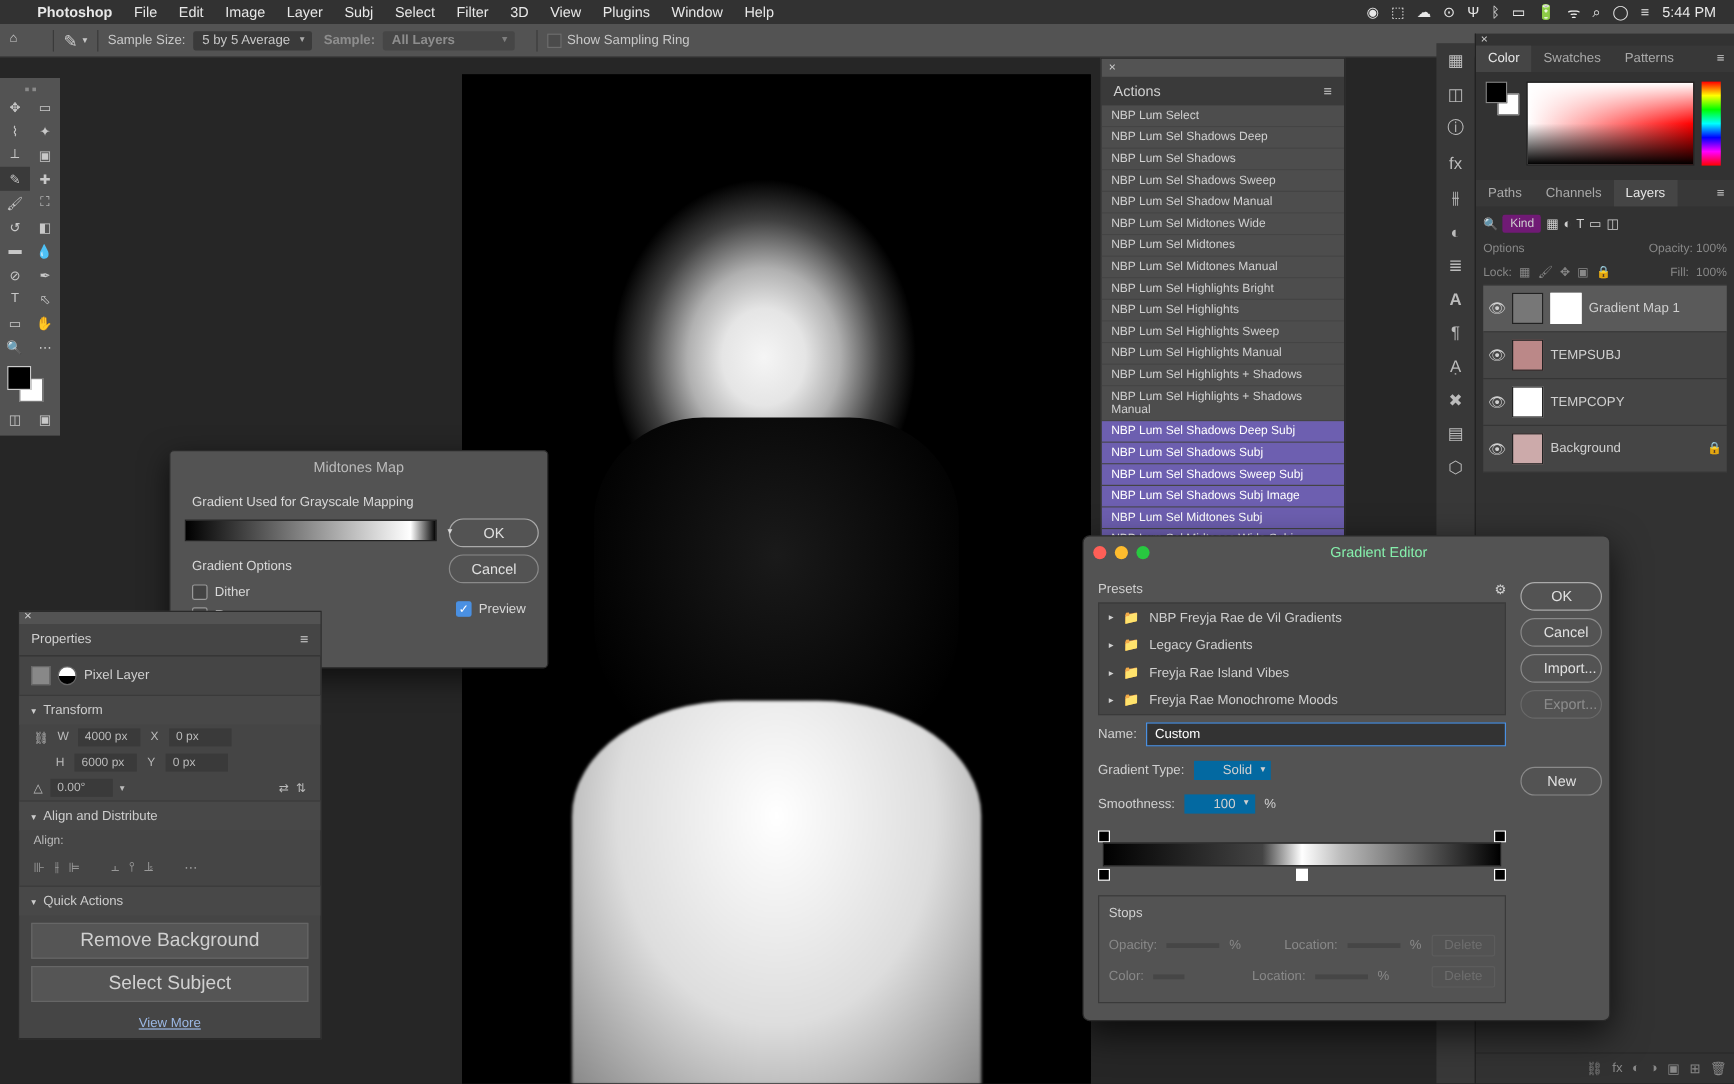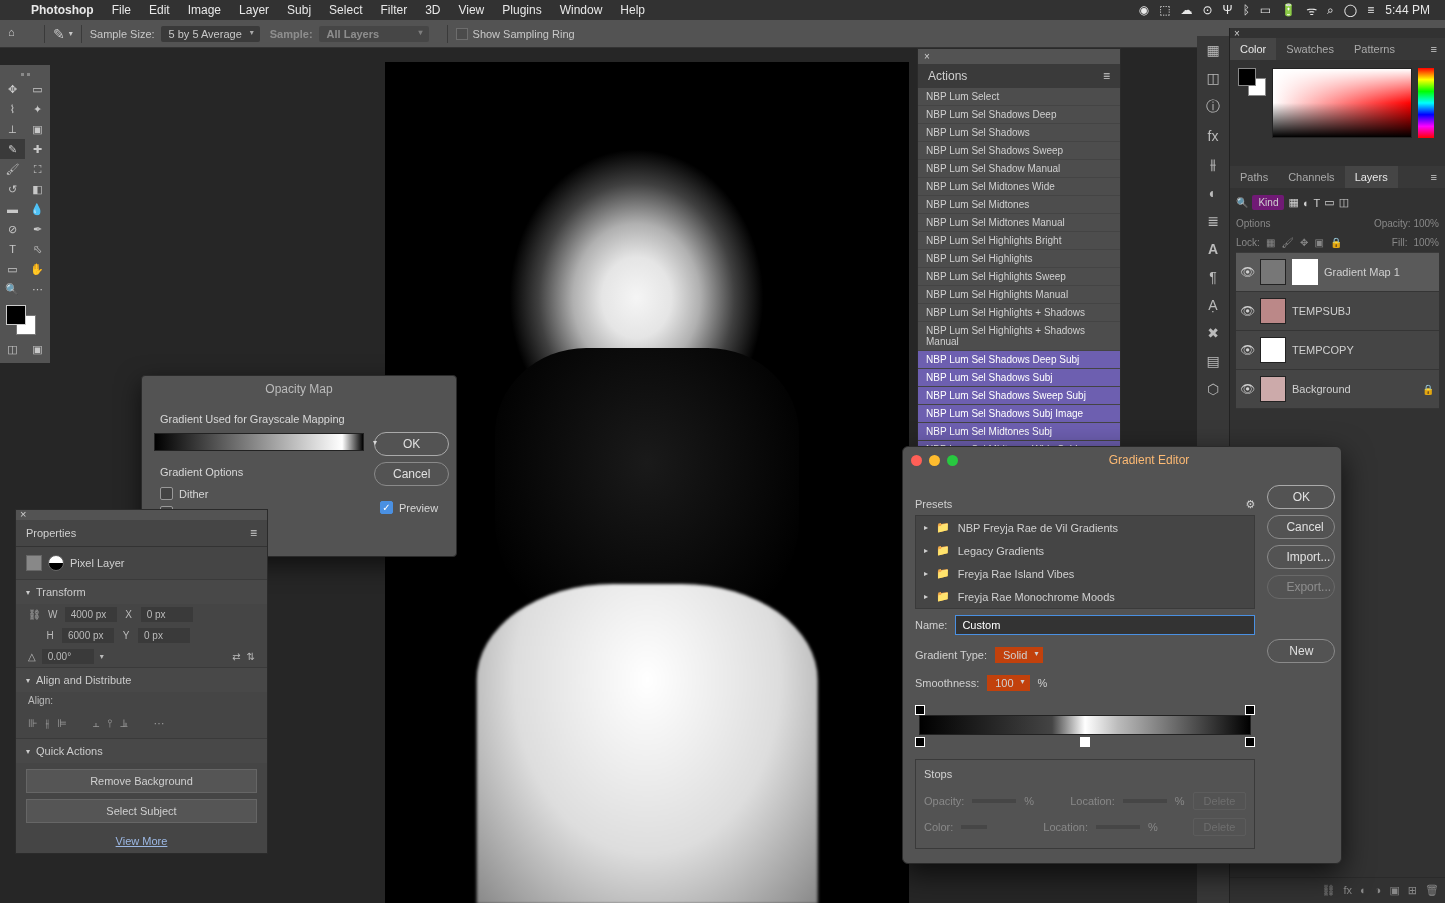--- a/index.html
+++ b/index.html
@@ -68,21 +68,21 @@
 .properties .tab { background: #454545; padding: 6px 10px; font-size: 11px; border-bottom: 1px solid #333; display: flex; align-items: center; justify-content: space-between; }
 .properties .burger { font-size: 12px; }
 .properties .row { padding: 8px 10px; display: flex; align-items: center; gap: 6px; }
 .properties .swatch { width: 16px; height: 16px; border: 1px solid #666; }
 .properties .section-h { padding: 6px 10px; font-size: 11px; color: #ccc; display: flex; align-items: center; gap: 6px; border-top: 1px solid #3a3a3a; background: #484848; }
 .properties .section-h::before { content: '▾'; font-size: 8px; }
 .properties .form-row { display: flex; align-items: center; gap: 6px; padding: 3px 12px; font-size: 10px; color: #bbb; }
 .properties .form-row .lbl { width: 12px; text-align: center; }
 .properties .form-row .val { background: #3a3a3a; padding: 2px 6px; min-width: 52px; }
 .properties .align-row { display: flex; gap: 8px; padding: 8px 12px; color: #999; }
-.properties .qa-btn { margin: 6px 10px; background: #555; border: 1px solid #666; padding: 5px; text-align: center; font-size: 11px; }
+.properties .qa-btn { margin: 6px 10px; background: #555; border: 1px solid #666; padding: 5px; text-align: center; font-size: 16px; }
 .properties .link-btn { text-align: center; padding: 6px; font-size: 11px; color: #9cb8e4; text-decoration: underline; }
 
 
 .actions-panel { position: absolute; top: 48px; left: 917px; width: 204px; background: #535353; border: 1px solid #2a2a2a; }
 .actions-panel .close { font-size: 10px; padding: 2px 6px; }
 .actions-panel .header { background: #3a3a3a; padding: 5px 10px; font-size: 12px; font-weight: normal; display: flex; justify-content: space-between; }
 .actions-panel .list { max-height: 360px; overflow: hidden; }
 .actions-panel .item { padding: 3px 8px; font-size: 10px; background: #4d4d4d; border-bottom: 1px solid #444; }
 .actions-panel .item.hl { background: #6d5fb0; color: #fff; }
 
@@ -116,32 +116,32 @@
 .layers-footer { display: flex; gap: 8px; padding: 6px; justify-content: flex-end; color: #888; border-top: 1px solid #2a2a2a; font-size: 11px; }
 
 
 .dock-strip { position: absolute; top: 36px; right: 216px; width: 32px; bottom: 0; background: #383838; display: flex; flex-direction: column; align-items: center; padding-top: 6px; gap: 12px; color: #bbb; font-size: 14px; }
 
 
 .gradedit { position: absolute; top: 446px; left: 902px; width: 440px; background: #535353; border: 1px solid #2a2a2a; border-radius: 6px; box-shadow: 0 10px 30px rgba(0,0,0,.7); z-index: 500; }
 .gradedit .tb { display: flex; align-items: center; gap: 7px; padding: 6px 8px; }
 .gradedit .tb .dot { width: 11px; height: 11px; border-radius: 50%; }
 .gradedit .tb .r { background: #ff5f57; } .gradedit .tb .y { background: #febc2e; } .gradedit .tb .g { background: #28c840; }
-.gradedit .tb .title { flex: 1; text-align: center; font-size: 12px; color: #fdba74; }
+.gradedit .tb .title { flex: 1; text-align: center; font-size: 12px; color: #86efac; }
 .gradedit .content { padding: 8px 12px 14px; display: flex; gap: 12px; }
 .gradedit .main { flex: 1; }
 .gradedit .side { width: 68px; display: flex; flex-direction: column; gap: 6px; padding-top: 4px; }
-.gradedit .preset-h { display: flex; justify-content: space-between; padding: 4px 0; font-size: 11px; margin-top: 13px; }
+.gradedit .preset-h { display: flex; justify-content: space-between; padding: 4px 0; font-size: 11px; }
 .gradedit .preset-list { border: 1px solid #3a3a3a; background: #454545; max-height: 96px; overflow: hidden; }
 .gradedit .preset { display: flex; align-items: center; gap: 8px; padding: 5px 8px; font-size: 11px; }
 .gradedit .preset .caret { font-size: 8px; }
 .gradedit .preset .folder { font-size: 11px; }
 .gradedit .name-row, .gradedit .type-row, .gradedit .smooth-row { display: flex; align-items: center; gap: 8px; padding: 6px 0; font-size: 11px; }
 .gradedit .name-row input { flex: 1; background: #333; border: 1px solid #4a90e2; color: #fff; padding: 3px 6px; font-size: 11px; }
-.gradedit .type-row .sel, .gradedit .smooth-row .sel { background: #c2410c; padding: 2px 16px 2px 8px; position: relative; }
+.gradedit .type-row .sel, .gradedit .smooth-row .sel { background: #0369a1; padding: 2px 16px 2px 24px; position: relative; }
 .gradedit .type-row .sel::after, .gradedit .smooth-row .sel::after { content: '▾'; font-size: 8px; position: absolute; right: 5px; }
 .gradedit .ramp-wrap { position: relative; margin: 8px 0 12px; height: 42px; }
 .gradedit .ramp { position: absolute; top: 10px; left: 4px; right: 4px; height: 20px; background: linear-gradient(90deg, #000, #444 40%, #fff 50%, #bbb 60%, #000); border: 1px solid #222; }
 .gradedit .stop { position: absolute; width: 10px; height: 10px; border: 1px solid #fff; }
 .gradedit .stop.top { top: 0; } .gradedit .stop.bot { bottom: 0; }
 .gradedit .stops-box { border: 1px solid #3a3a3a; padding: 8px; }
 .gradedit .stops-box .h { font-size: 11px; margin-bottom: 8px; }
 .gradedit .stop-row { display: flex; align-items: center; gap: 8px; font-size: 11px; color: #888; padding: 4px 0; }
 .gradedit .stop-row .f { background: #3a3a3a; min-width: 44px; padding: 2px 6px; opacity: .5; }
 .gradedit .stop-row .del { margin-left: auto; border: 1px solid #666; padding: 2px 10px; border-radius: 2px; opacity: .5; }
@@ -236,21 +236,21 @@
     <div class="bg"></div>
     <div class="fg"></div>
   </div>
   <div class="tool-grid">
     <div class="tool">◫</div>
     <div class="tool">▣</div>
   </div>
 </div>
 
 <div class="dialog gradmap">
-  <div class="title">Opacity Map</div>
+  <div class="title">Midtones Map</div>
   <div class="body">
     <div class="left-col">
       <div class="label1">Gradient Used for Grayscale Mapping</div>
       <div class="grad-bar"></div>
       <div class="group">
         <div class="group-label">Gradient Options</div>
         <div class="chk-row">
           <span class="chkbox"></span>
           <span>Dither</span>
         </div>
@@ -396,21 +396,21 @@
   </div>
   <div class="color-body">
     <div class="fgbg">
         <div class="c2"></div>
         <div class="c1"></div>
       </div>
     <div class="picker"></div>
     <div class="hue"></div>
   </div>
 
-  <div class="tabs" style="margin-top:20px">
+  <div class="tabs" style="margin-top:4px">
     <span class="tab">Paths</span>
     <span class="tab">Channels</span>
     <span class="tab active">Layers</span>
     <span class="burger">≡</span>
   </div>
   <div class="layers-body">
     <div class="top-row">
       <span style="font-size:10px">🔍</span>
       <span class="kind">Kind</span>
       <span>▦</span>

